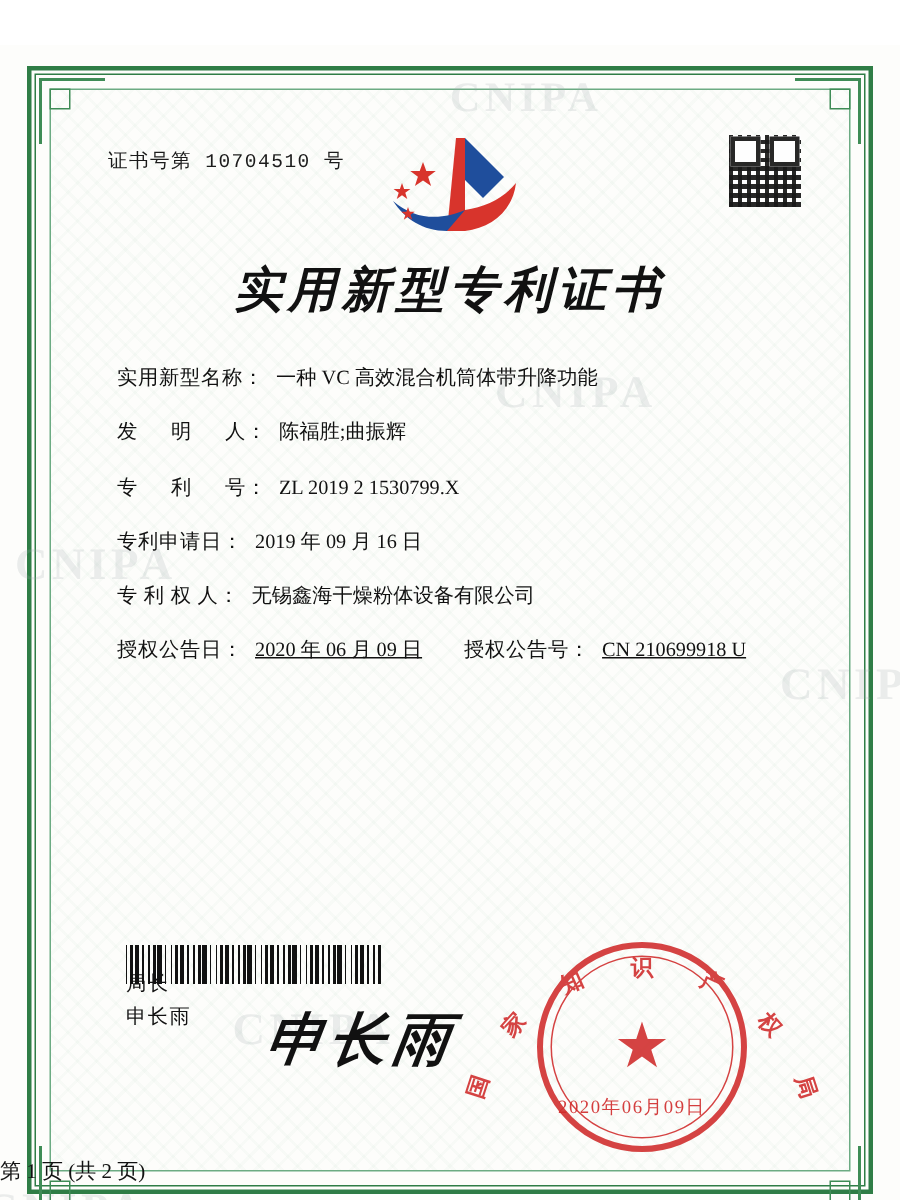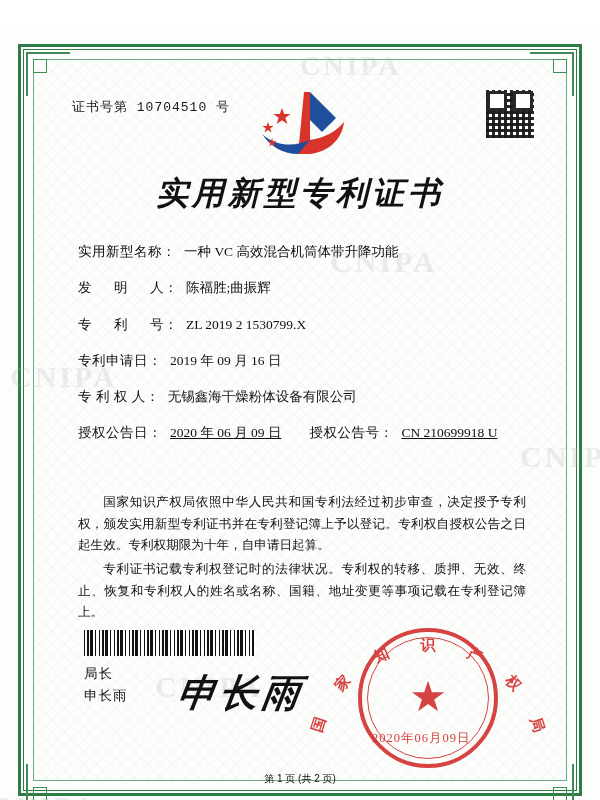--- a/index.html
+++ b/index.html
@@ -200,22 +200,22 @@
     left: 84px; top: 600px;
     width: 170px; height: 26px;
     background-image: repeating-linear-gradient(90deg,
       #111 0 1px, transparent 1px 3px, #111 3px 5px, transparent 5px 6px,
       #111 6px 9px, transparent 9px 11px, #111 11px 12px, transparent 12px 15px);
   }
 
   
   .sig-label {
     position: absolute;
-    left: 84px; top: 633px;
-    font-family: Liberation Sans, sans-serif;
+    left: 84px; top: 617px;
+    font-family: Liberation Mono, monospace;
     font-size: 13.5px;
     color: #111;
     line-height: 1.6;
     letter-spacing: 1px;
   }
   .sig-script {
     position: absolute;
     left: 178px; top: 638px;
     font-family: "Liberation Serif", serif;
     font-size: 38px;
@@ -269,23 +269,23 @@
     font-size: 12.5px;
     color: #d02a2a;
     letter-spacing: 1px;
     opacity: .9;
   }
 
   
   .page-num {
     position: absolute;
     left: 0; right: 0; top: 742px;
-    text-align: center;
-    font-family: Liberation Sans, sans-serif;
-    font-size: 10px;
+    text-align: left;
+    font-family: Liberation Serif, serif;
+    font-size: 14px;
     color: #111;
   }
   .footnote {
     position: absolute;
     left: 0; right: 0; top: 775px;
     text-align: left;
     font-family: "Liberation Serif", serif;
     font-size: 12px;
     color: #111;
     letter-spacing: 1px;
@@ -362,24 +362,20 @@
 
     <div class="row two">
       <span class="lbl">授权公告日：</span>
       <span class="val">2020 年 06 月 09 日</span>
       <span class="lbl">授权公告号：</span>
       <span class="val">CN 210699918 U</span>
     </div>
 
   </div>
 
-  <div class="paras">
-    <p>国家知识产权局依照中华人民共和国专利法经过初步审查，决定授予专利权，颁发实用新型专利证书并在专利登记簿上予以登记。专利权自授权公告之日起生效。专利权期限为十年，自申请日起算。</p>
-    <p>专利证书记载专利权登记时的法律状况。专利权的转移、质押、无效、终止、恢复和专利权人的姓名或名称、国籍、地址变更等事项记载在专利登记簿上。</p>
-  </div>
 
   <div class="barcode"></div>
 
   <div class="sig-label">
     <div>局长</div>
     <div>申长雨</div>
   </div>
   <div class="sig-script">申长雨</div>
 
   <div class="seal">

